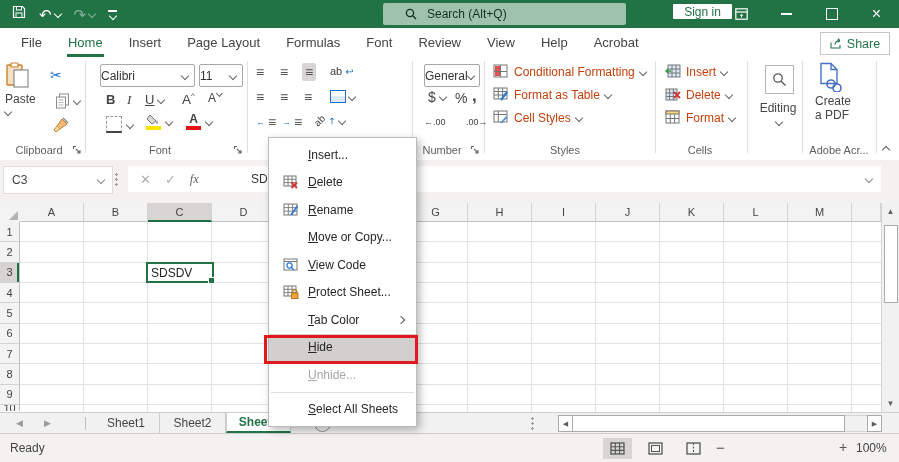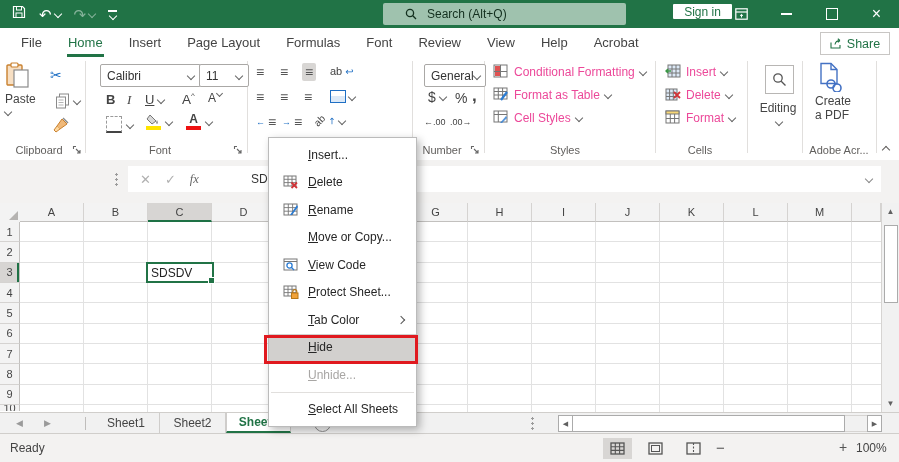--- a/index.html
+++ b/index.html
@@ -44,26 +44,26 @@
             background:#fff;color:#217346;font-size:12.5px;display:flex;align-items:center;
             justify-content:center;gap:5px;cursor:pointer;}
   
   .ribbon{position:absolute;top:57px;left:0;right:0;height:103px;background:#fff;
           border-bottom:1px solid #d2d0ce;font-size:12px;}
   .gsep{position:absolute;top:4px;width:1px;height:92px;background:#e1dfdd;}
   .glabel{position:absolute;top:87px;font-size:11px;color:#605e5c;text-align:center;}
   .launcher{position:absolute;top:87px;width:11px;height:11px;cursor:pointer;}
   .bigbtn{position:absolute;display:flex;flex-direction:column;cursor:pointer;}
   .combo{position:absolute;height:21px;border:1px solid #aaa8a6;background:#fff;display:flex;
-         align-items:center;font-size:12px;color:#333;padding-left:6px;border-radius:2px;cursor:pointer;}
+         align-items:center;font-size:12px;color:#333;border-radius:2px;cursor:pointer;}
   .combo .cv{margin-left:auto;margin-right:6px;}
   .miniico{position:absolute;display:flex;align-items:center;gap:3px;cursor:pointer;color:#444;}
   .lines{font-size:14px;color:#565656;line-height:1;}
   .selbox{background:#d8d6d4;border-radius:2px;padding:2px 3px;}
-  .ribbtn{position:absolute;display:flex;align-items:center;gap:5px;font-size:12px;color:#ec4899;cursor:pointer;white-space:nowrap;}
+  .ribbtn{position:absolute;display:flex;align-items:center;gap:5px;font-size:12px;color:#c2410c;cursor:pointer;white-space:nowrap;}
   .colorbar{display:block;width:15px;height:4px;margin-top:1px;}
   .stack{display:flex;flex-direction:column;align-items:center;line-height:1;}
   .editbox{position:absolute;left:765px;top:8px;width:27px;height:27px;border:1px solid #b8b6b4;
            display:flex;align-items:center;justify-content:center;background:#fff;cursor:pointer;}
   
   .fxrow{position:absolute;top:160px;left:0;right:0;height:43px;background:#f3f2f1;}
   .namebox{position:absolute;left:3px;top:6px;width:100px;height:26px;background:#fff;border:1px solid #e1dfdd;
            display:flex;align-items:center;font-size:12px;color:#444;padding-left:8px;cursor:pointer;}
   .namebox .cv{margin-left:auto;margin-right:8px;border-color:#888;}
   .fxbtns{position:absolute;left:128px;top:6px;width:112px;height:26px;background:#fff;display:flex;
@@ -337,21 +337,21 @@
       <span>General</span>
         <span class="cv"></span>
     </div>
     <span class="abs flex" style="left:428px;top:32px;gap:4px;font-size:14px">
       <span>$</span>
         <span class="cv"></span>
     </span>
     <span class="abs" style="left:455px;top:33px;font-size:14px">%</span>
     <span class="abs" style="left:472px;top:29px;font-size:17px;font-weight:bold">,</span>
     <span class="abs" style="left:424px;top:60px;font-size:9px;color:#444">←.00</span>
-    <span class="abs" style="left:450px;top:60px;font-size:9px;color:#444">.00→</span>
+    <span class="abs" style="left:466px;top:60px;font-size:9px;color:#444">.00→</span>
     <div class="glabel" style="left:412px;width:60px">Number</div>
     <span class="launcher" style="left:470px">
       <svg width="10" height="10" viewBox="0 0 10 10">
           <path d="M1.5 4V1.5H4" fill="none" stroke="#666" stroke-width="1.1"></path>
           <path d="M4 4l4 4 M8 5v3h-3" fill="none" stroke="#666" stroke-width="1.1"></path>
         </svg>
     </span>
 
     <span class="ribbtn" style="left:493px;top:7px">
       <svg width="16" height="15" viewBox="0 0 16 15">
@@ -429,20 +429,24 @@
           <circle cx="22" cy="26" r="4" fill="none" stroke="#4472c4" stroke-width="1.6"></circle>
         </svg>
       <span style="margin-top:2px">Create</span>
       <span>a PDF</span>
     </div>
     <div class="glabel" style="left:805px;width:68px">Adobe Acr...</div>
     <span class="cv up abs" style="left:883px;top:90px;border-color:#605e5c"></span>
   </div>
 
   <div class="fxrow">
+    <div class="namebox">
+      <span>C3</span>
+      <span class="cv"></span>
+    </div>
     <span class="vdots abs" style="left:115px;top:12px"></span>
     <div class="fxbtns">
       <span>✕</span>
       <span>✓</span>
       <span class="fx">fx</span>
     </div>
     <div class="fxfield">
       <span>SDSDV</span>
       <span class="cv"></span>
     </div>

